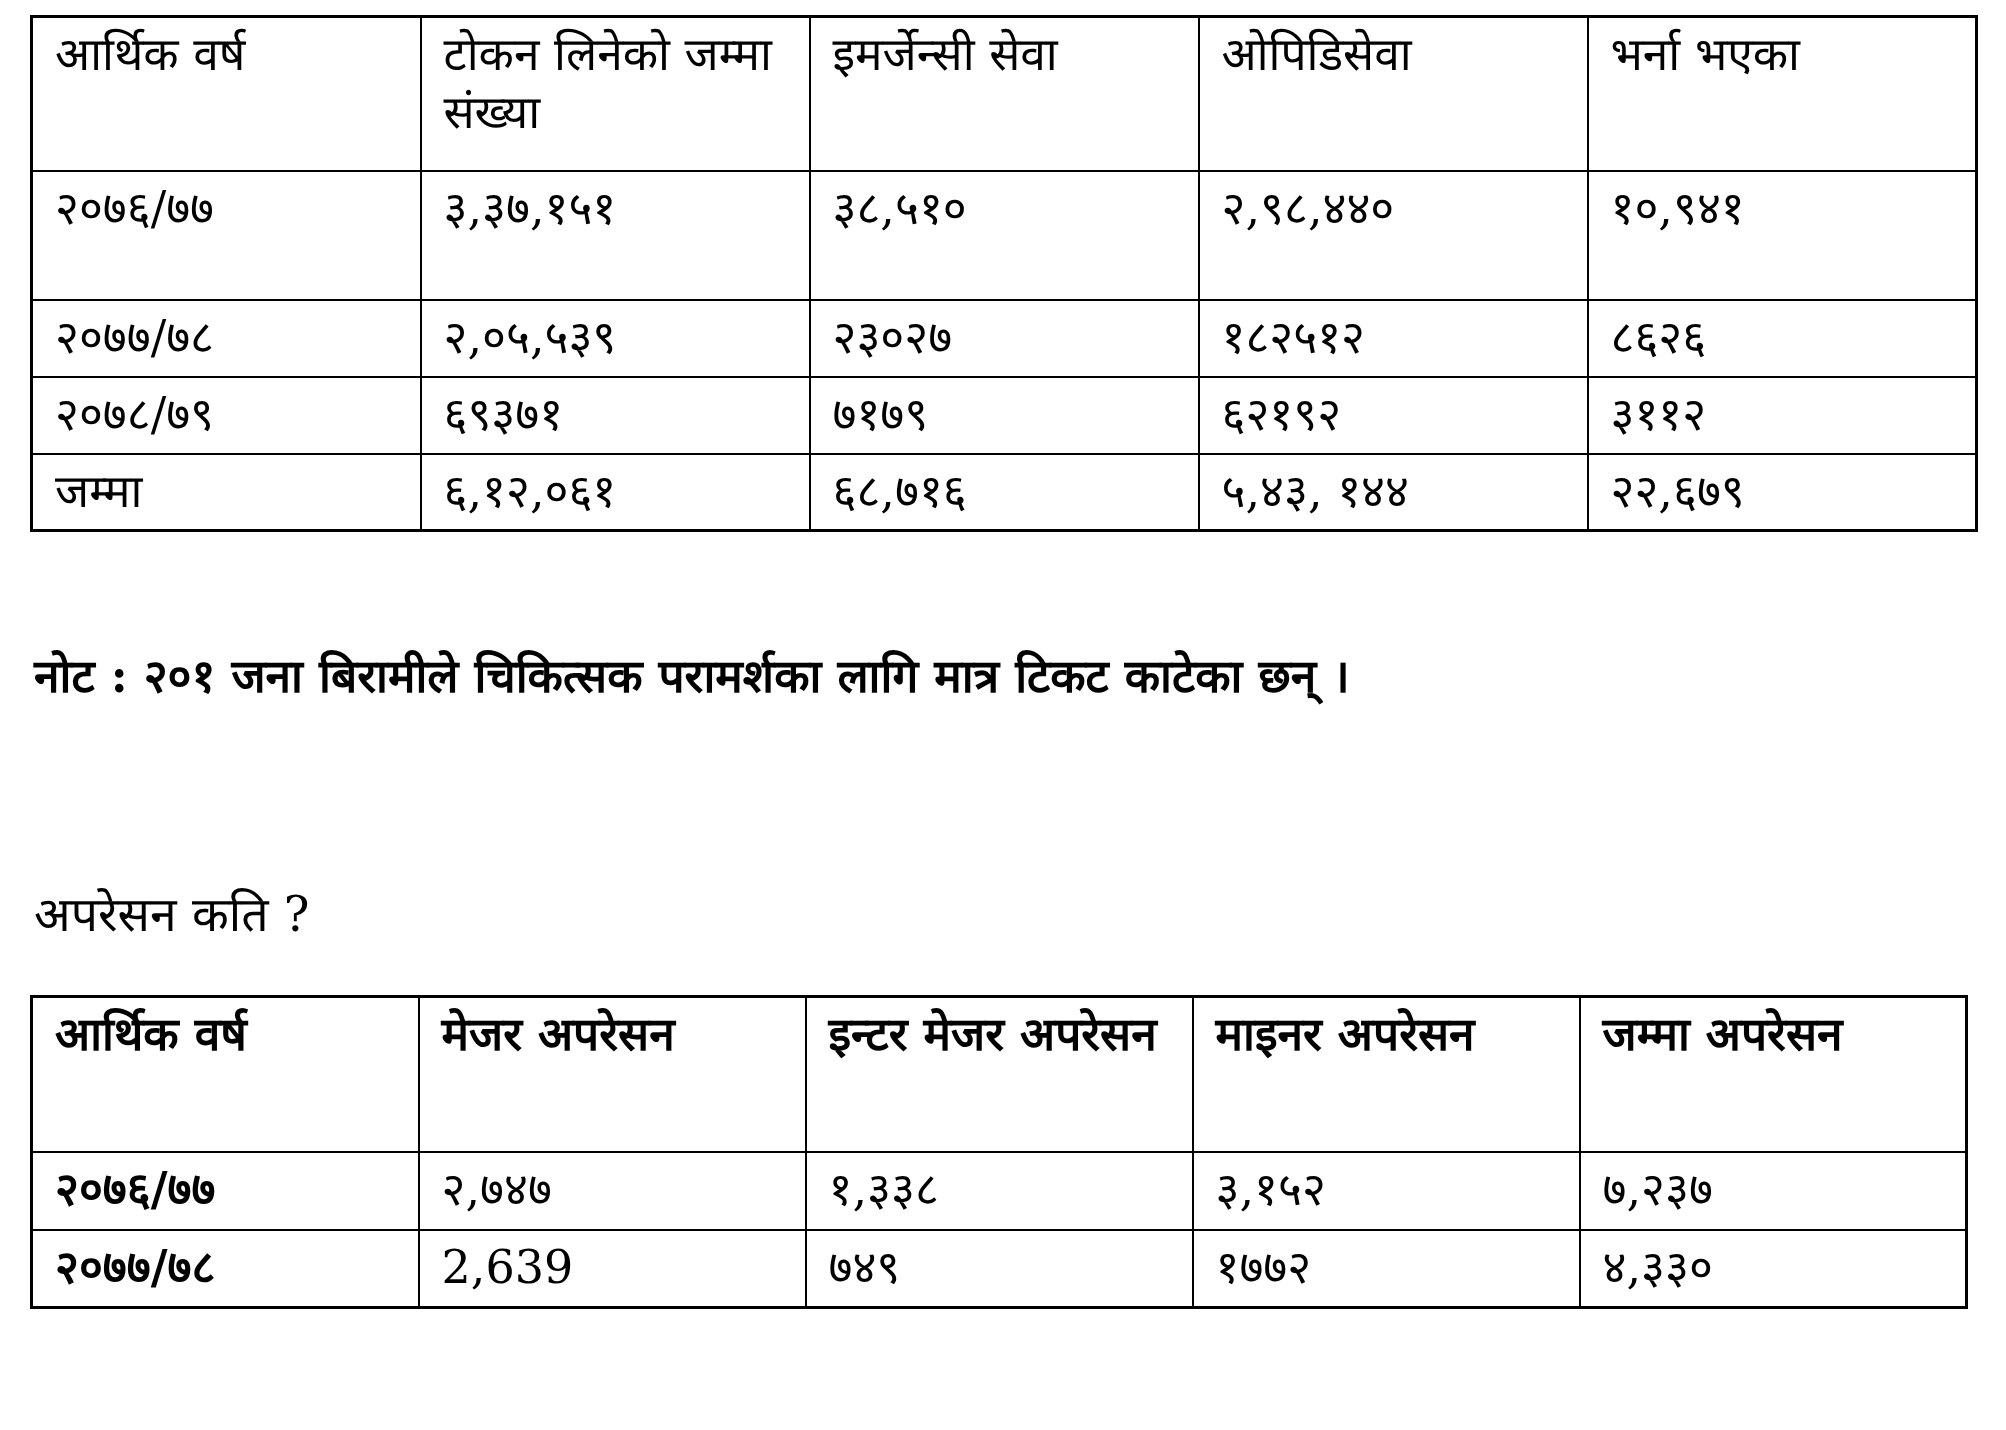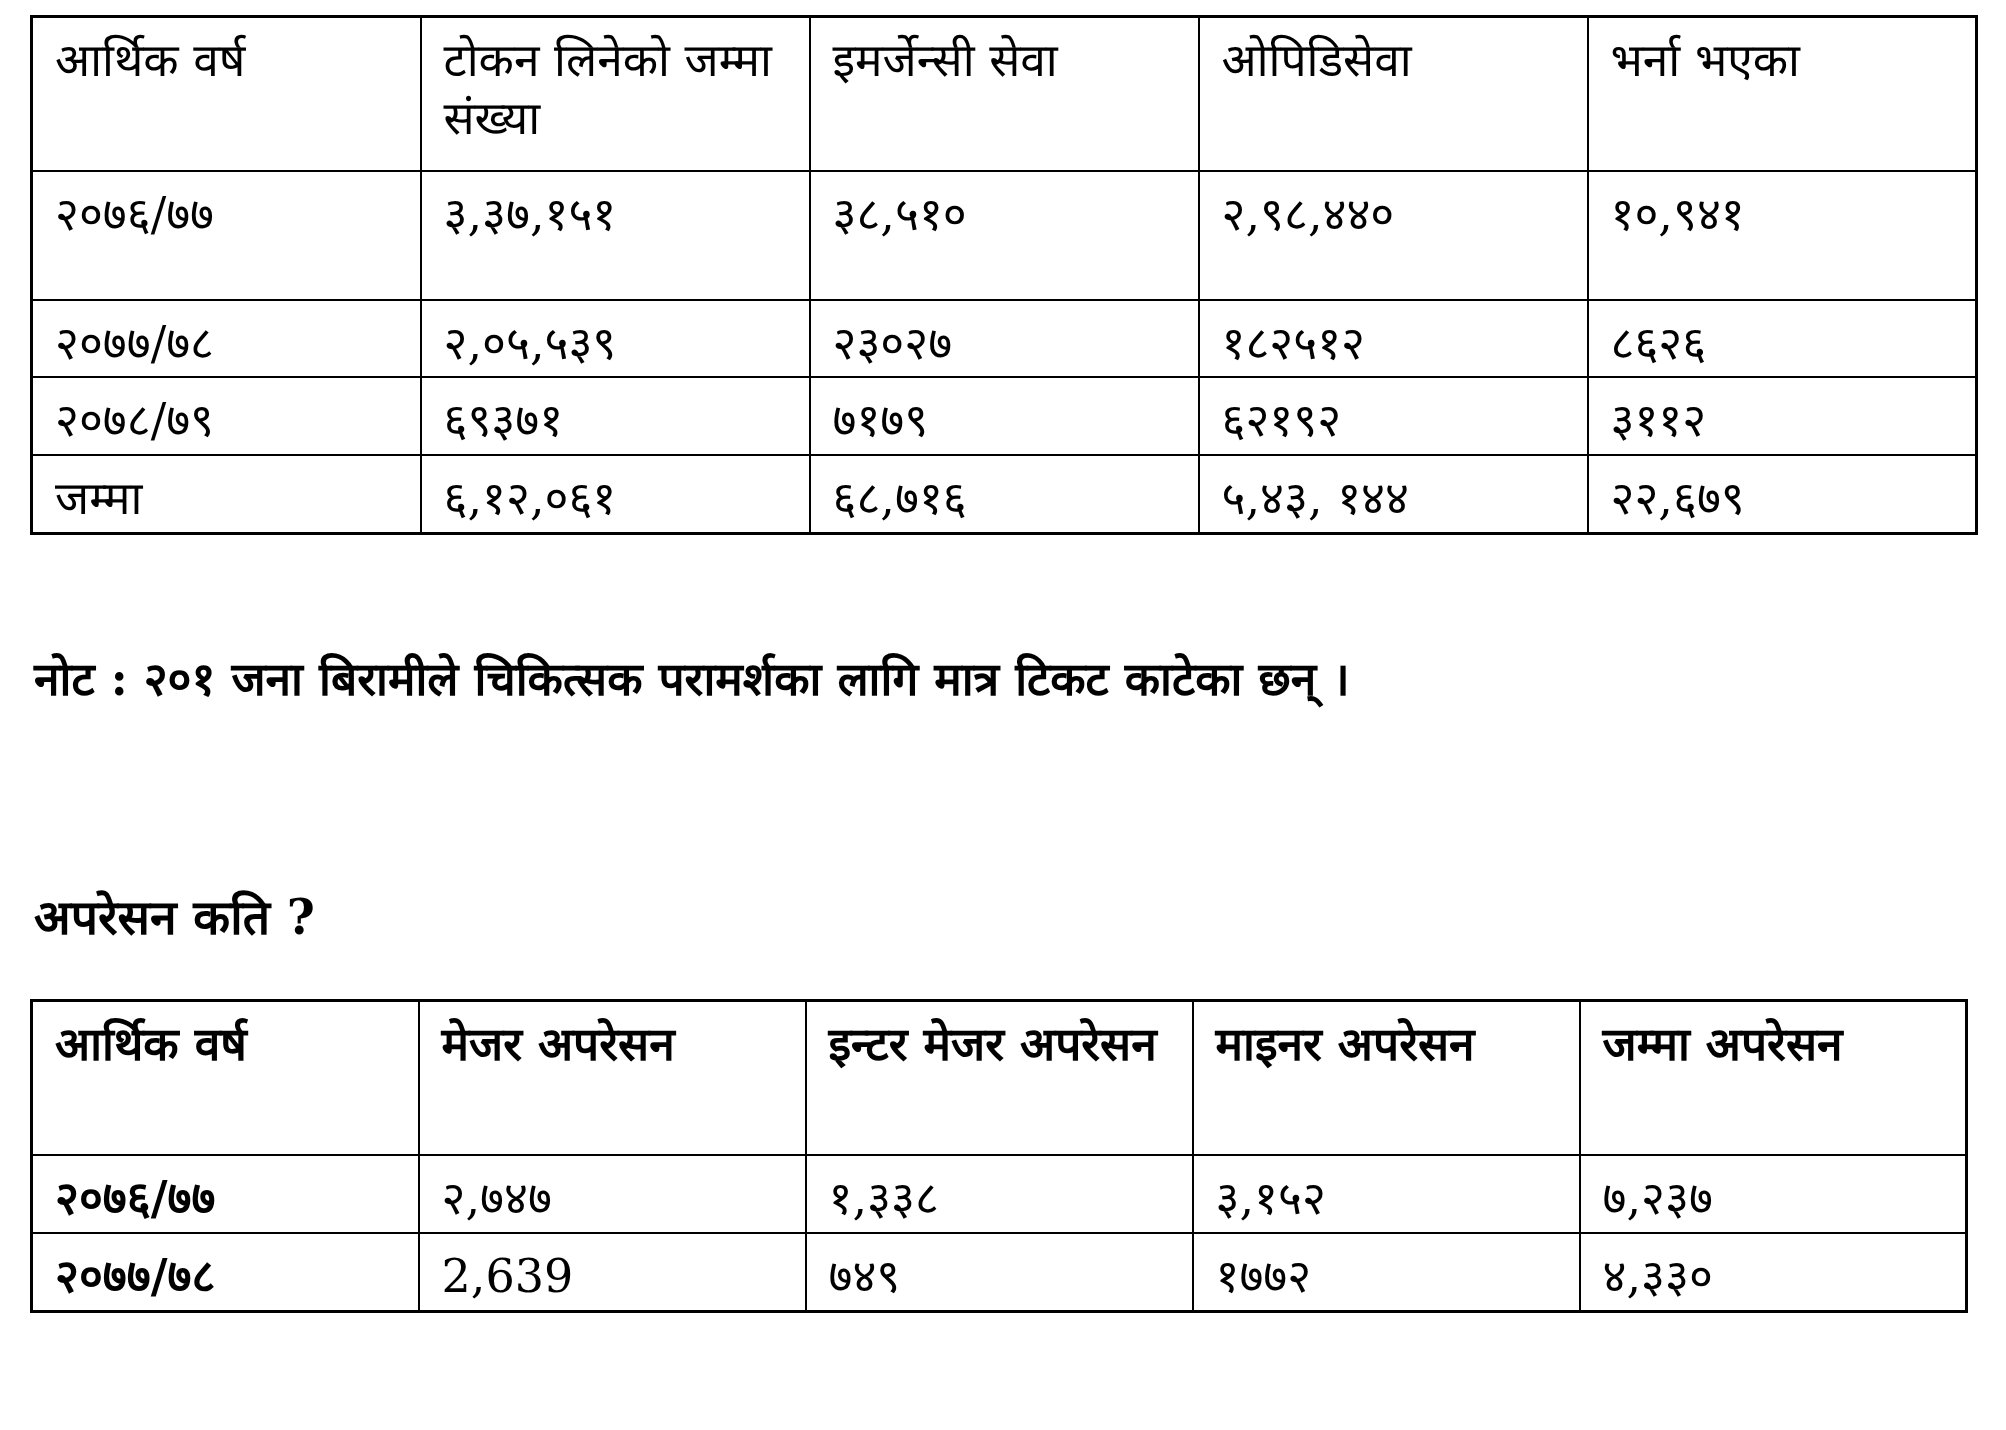--- a/index.html
+++ b/index.html
@@ -20,21 +20,21 @@
     margin-left: 30px;
     border: 3px solid #000000;
   }
   td, th {
     border: 2px solid #000000;
     vertical-align: top;
     text-align: left;
     font-weight: normal;
     font-size: 46px;
     line-height: 1.26;
-    padding: 14px 8px 4px 22px;
+    padding: 8px 8px 4px 22px;
     overflow: hidden;
   }
   #table1 { margin-top: 15px; width: 1948px; }
   #table2 { margin-top: 50px;  width: 1938px; }
   col { width: 20%; }
 
   #table1 tr.r-header { height: 154px; }
   #table1 tr.r-tall   { height: 129px; }
   #table1 tr.r-std    { height: 77px;  }
 
@@ -47,21 +47,21 @@
   .note {
     margin: 115px 0 0 34px;
     font-size: 46px;
     line-height: 1.3;
     white-space: nowrap;
     font-weight: bold;
   }
   .section-heading {
     margin: 176px 0 0 34px;
     font-size: 48px;
-    font-weight: bold;
+    font-weight: normal;
     line-height: 1.3;
   }
 </style>
 </head>
 <body>
 
 <table id="table1">
   <colgroup>
       <col>
       <col>

